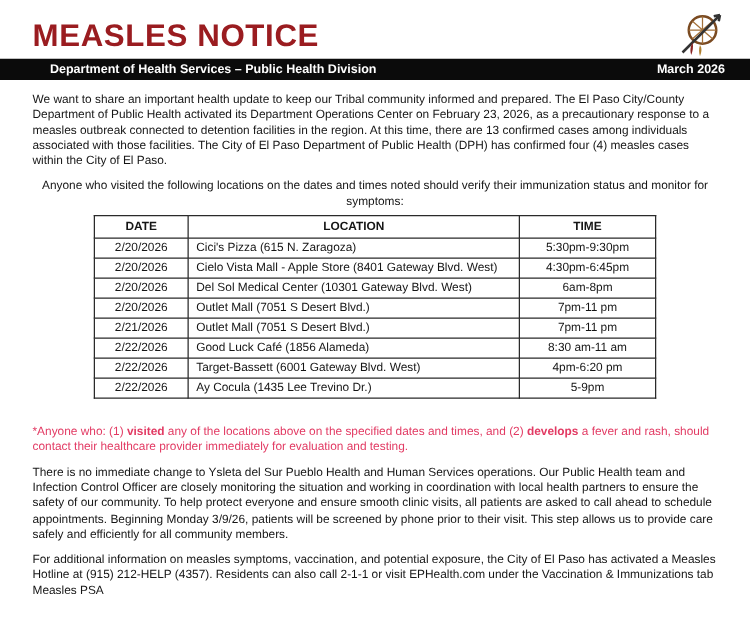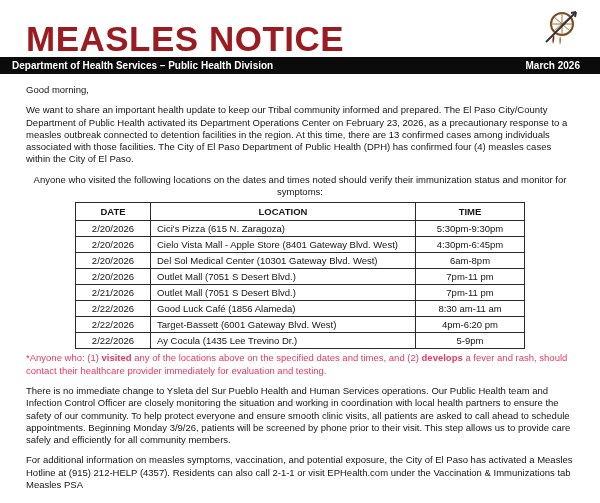--- a/index.html
+++ b/index.html
@@ -14,43 +14,43 @@
   :root {
     --maroon: #9a1c20;
     --bar: #0b0b0b;
     --warning: #e23a63;
   }
   .title-row {
     padding: 7px 18px 0 26px;
     display: flex; justify-content: space-between; align-items: flex-start;
   }
   .page-title {
-    margin: 18px 0 4px 0;
-    font-size: 35px; line-height: 28px;
+    margin: 8px 0 4px 0;
+    font-size: 25px; line-height: 28px;
     font-weight: 800; letter-spacing: 0.5px;
     color: var(--maroon);
   }
   .logo { width: 42px; height: 38px; flex: 0 0 auto; margin-top: 1px; }
   .black-bar {
     background: var(--bar);
     color: #fff;
     display: flex; justify-content: space-between; align-items: center;
-    padding: 3px 20px 3px 12px;
+    padding: 3px 20px 3px 40px;
     font-size: 10px; font-weight: bold;
   }
   .content { padding: 2px 26px 0 26px; }
   .content p { font-size: 9.5px; line-height: 12.3px; margin: 8px 0; }
   .greeting { margin-bottom: 2px !important; }
   .section-heading {
     font-size: 10px; font-weight: bold; margin: 9px 0 2px 0;
   }
   .intro { margin: 0 0 4px 0 !important; text-align: center; }
   table.exposure {
     border-collapse: collapse;
-    margin: 2px auto 3px auto;
+    margin: 2px auto 21px auto;
     font-size: 9.5px;
   }
   table.exposure th, table.exposure td {
     border: 1px solid #2a2a2a;
     padding: 2px 6px;
     line-height: 11px;
   }
   table.exposure th { font-weight: bold; text-align: center; padding: 3px 6px; }
   .c-date  { width: 62px;  text-align: center; }
   .c-loc   { width: 252px; text-align: left; }
@@ -72,21 +72,20 @@
     <path d="M20 28 C19 31 19 34 20 37 C21 34 22 31 20 28 Z" fill="#b08030"></path>
   </svg>
 </div>
 
 <div class="black-bar">
   <span>Department of Health Services – Public Health Division</span>
   <span>March 2026</span>
 </div>
 
 <div class="content">
-  <p class="greeting">Good morning,</p>
 
   <p>We want to share an important health update to keep our Tribal community informed and prepared. The El Paso City/County Department of Public Health activated its Department Operations Center on February 23, 2026, as a precautionary response to a measles outbreak connected to detention facilities in the region. At this time, there are 13 confirmed cases among individuals associated with those facilities. The City of El Paso Department of Public Health (DPH) has confirmed four (4) measles cases within the City of El Paso.</p>
 
   <p class="intro">Anyone who visited the following locations on the dates and times noted should verify their immunization status and monitor for symptoms:</p>
 
   <table class="exposure">
     <thead>
       <tr>
         <th class="c-date">DATE</th>
         <th class="c-loc">LOCATION</th>

